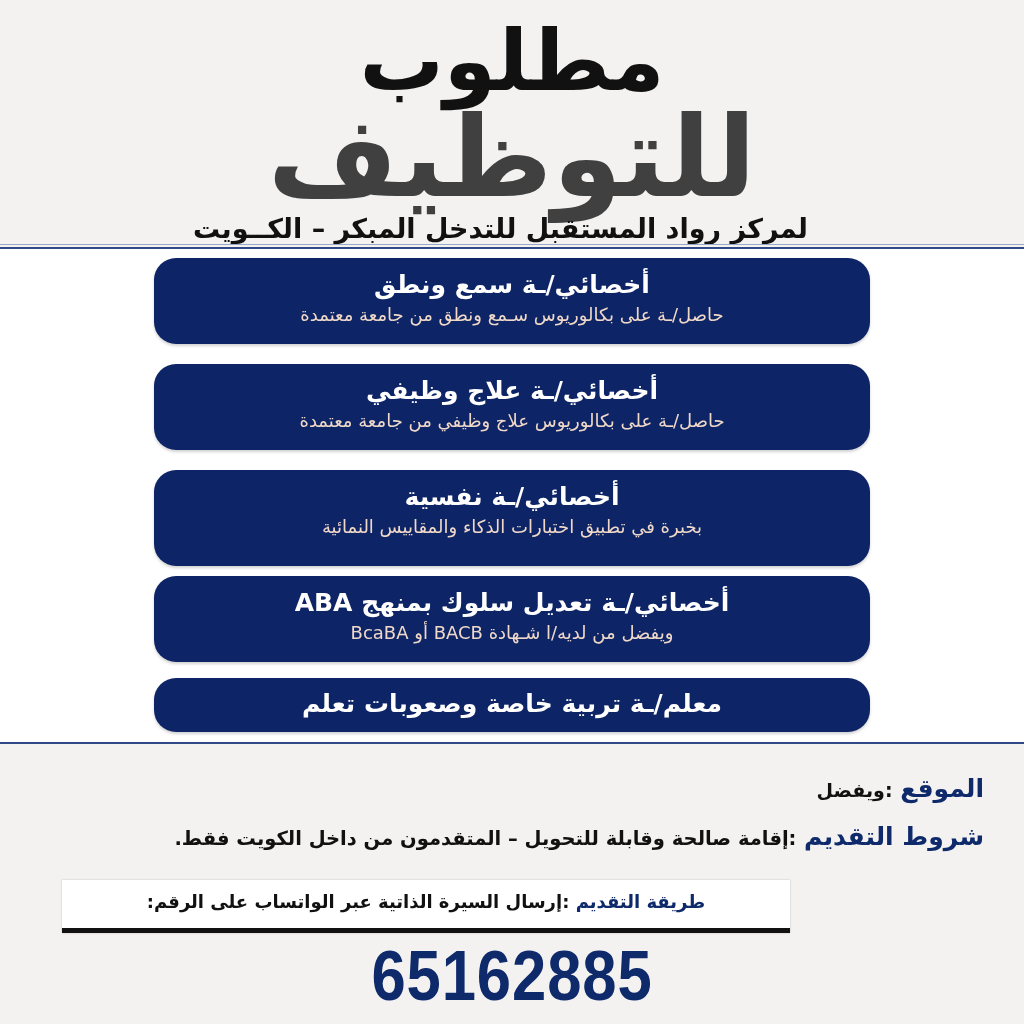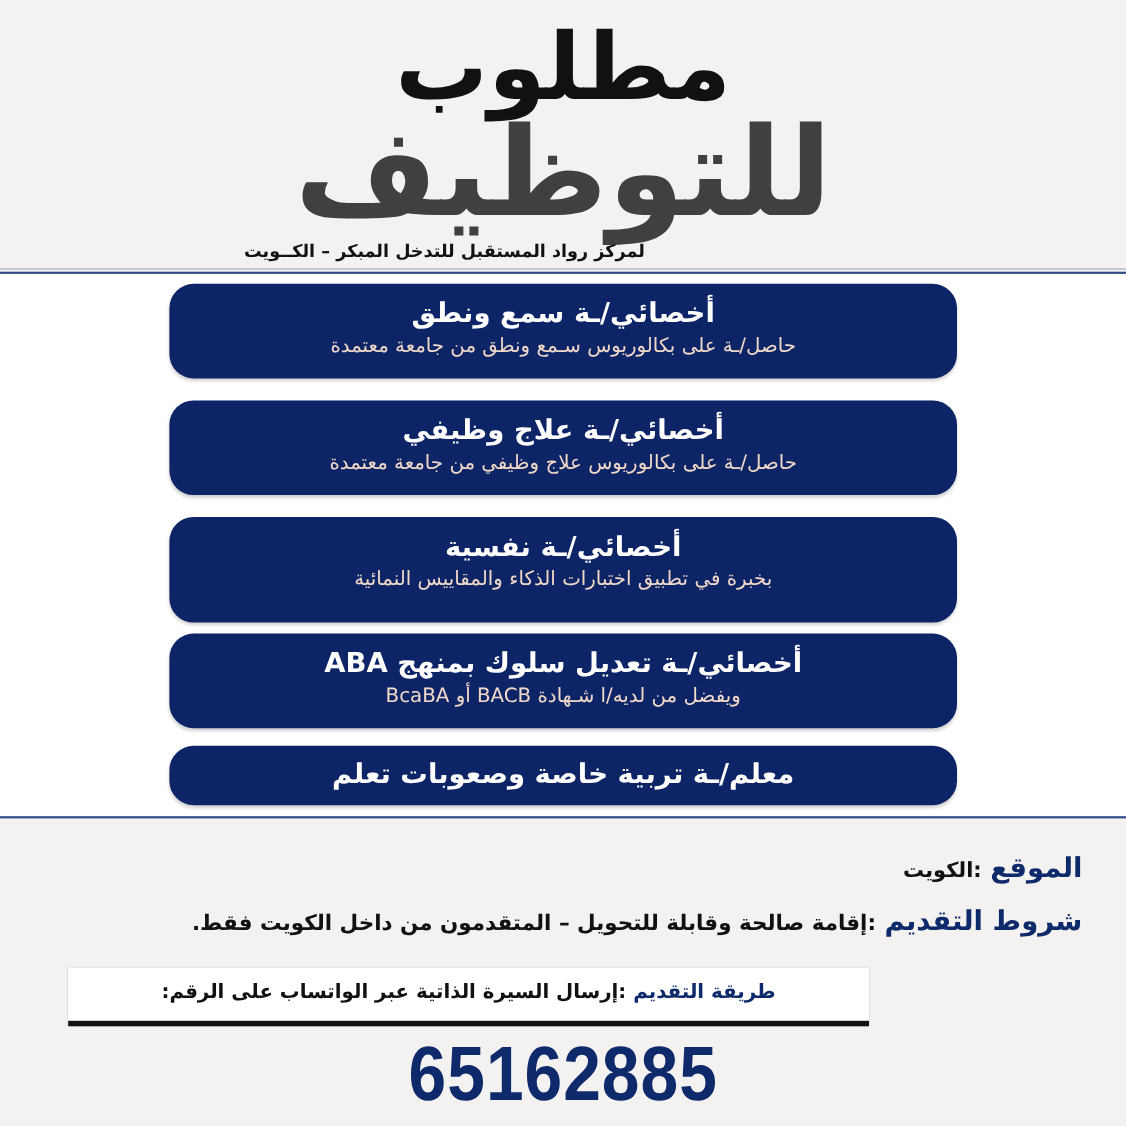--- a/index.html
+++ b/index.html
@@ -16,22 +16,22 @@
     line-height: 110px; letter-spacing: 2px;
   }
   .title-sub {
     position: absolute; top: 92px; left: 0; width: 1024px;
     text-align: center; direction: rtl;
     font-size: 112px; font-weight: bold; color: #404040;
     line-height: 130px;
   }
   .tagline {
     position: absolute; top: 214px; left: 0; width: 808px;
-    text-align: center; direction: rtl;
-    font-size: 16px; font-weight: bold; color: #111;
+    text-align: right; direction: rtl;
+    font-size: 27px; font-weight: bold; color: #111;
     line-height: 30px;
   }
   .band {
     position: absolute; left: 0; width: 1024px; top: 247px; height: 497px;
     background: #ffffff;
     border-top: 2px solid #2f4a86;
     border-bottom: 2px solid #2f4a86;
     box-sizing: border-box;
   }
   .band-top-thin {
@@ -104,21 +104,21 @@
   <span class="job">أخصائي/ـة تعديل سلوك بمنهج ABA</span>
   <span class="req">ويفضل من لديه/ا شـهادة BACB أو BcaBA</span>
 </div>
 
 <div class="card" style="top:678px;height:54px;padding-top:9px;box-sizing:border-box;">
   <span class="job">معلم/ـة تربية خاصة وصعوبات تعلم</span>
 </div>
 
 <div class="info" style="top:772px;font-size:22px;line-height:34px;">
   <span class="lbl" style="font-size:25px;">الموقع</span>
-  <span style="font-size:19px;">:الكويت</span>
+  <span style="font-size:19px;">:ويفضل</span>
 </div>
 
 <div class="info" style="top:820px;font-size:22px;line-height:34px;">
   <span class="lbl" style="font-size:25px;">شروط التقديم</span>
   <span style="font-size:19.5px;">:إقامة صالحة وقابلة للتحويل –  المتقدمون من داخل الكويت فقط.</span>
 </div>
 
 <div class="apply-box">
   <span class="lbl">طريقة التقديم</span>
   <span>:إرسال السيرة الذاتية عبر الواتساب على الرقم:</span>

